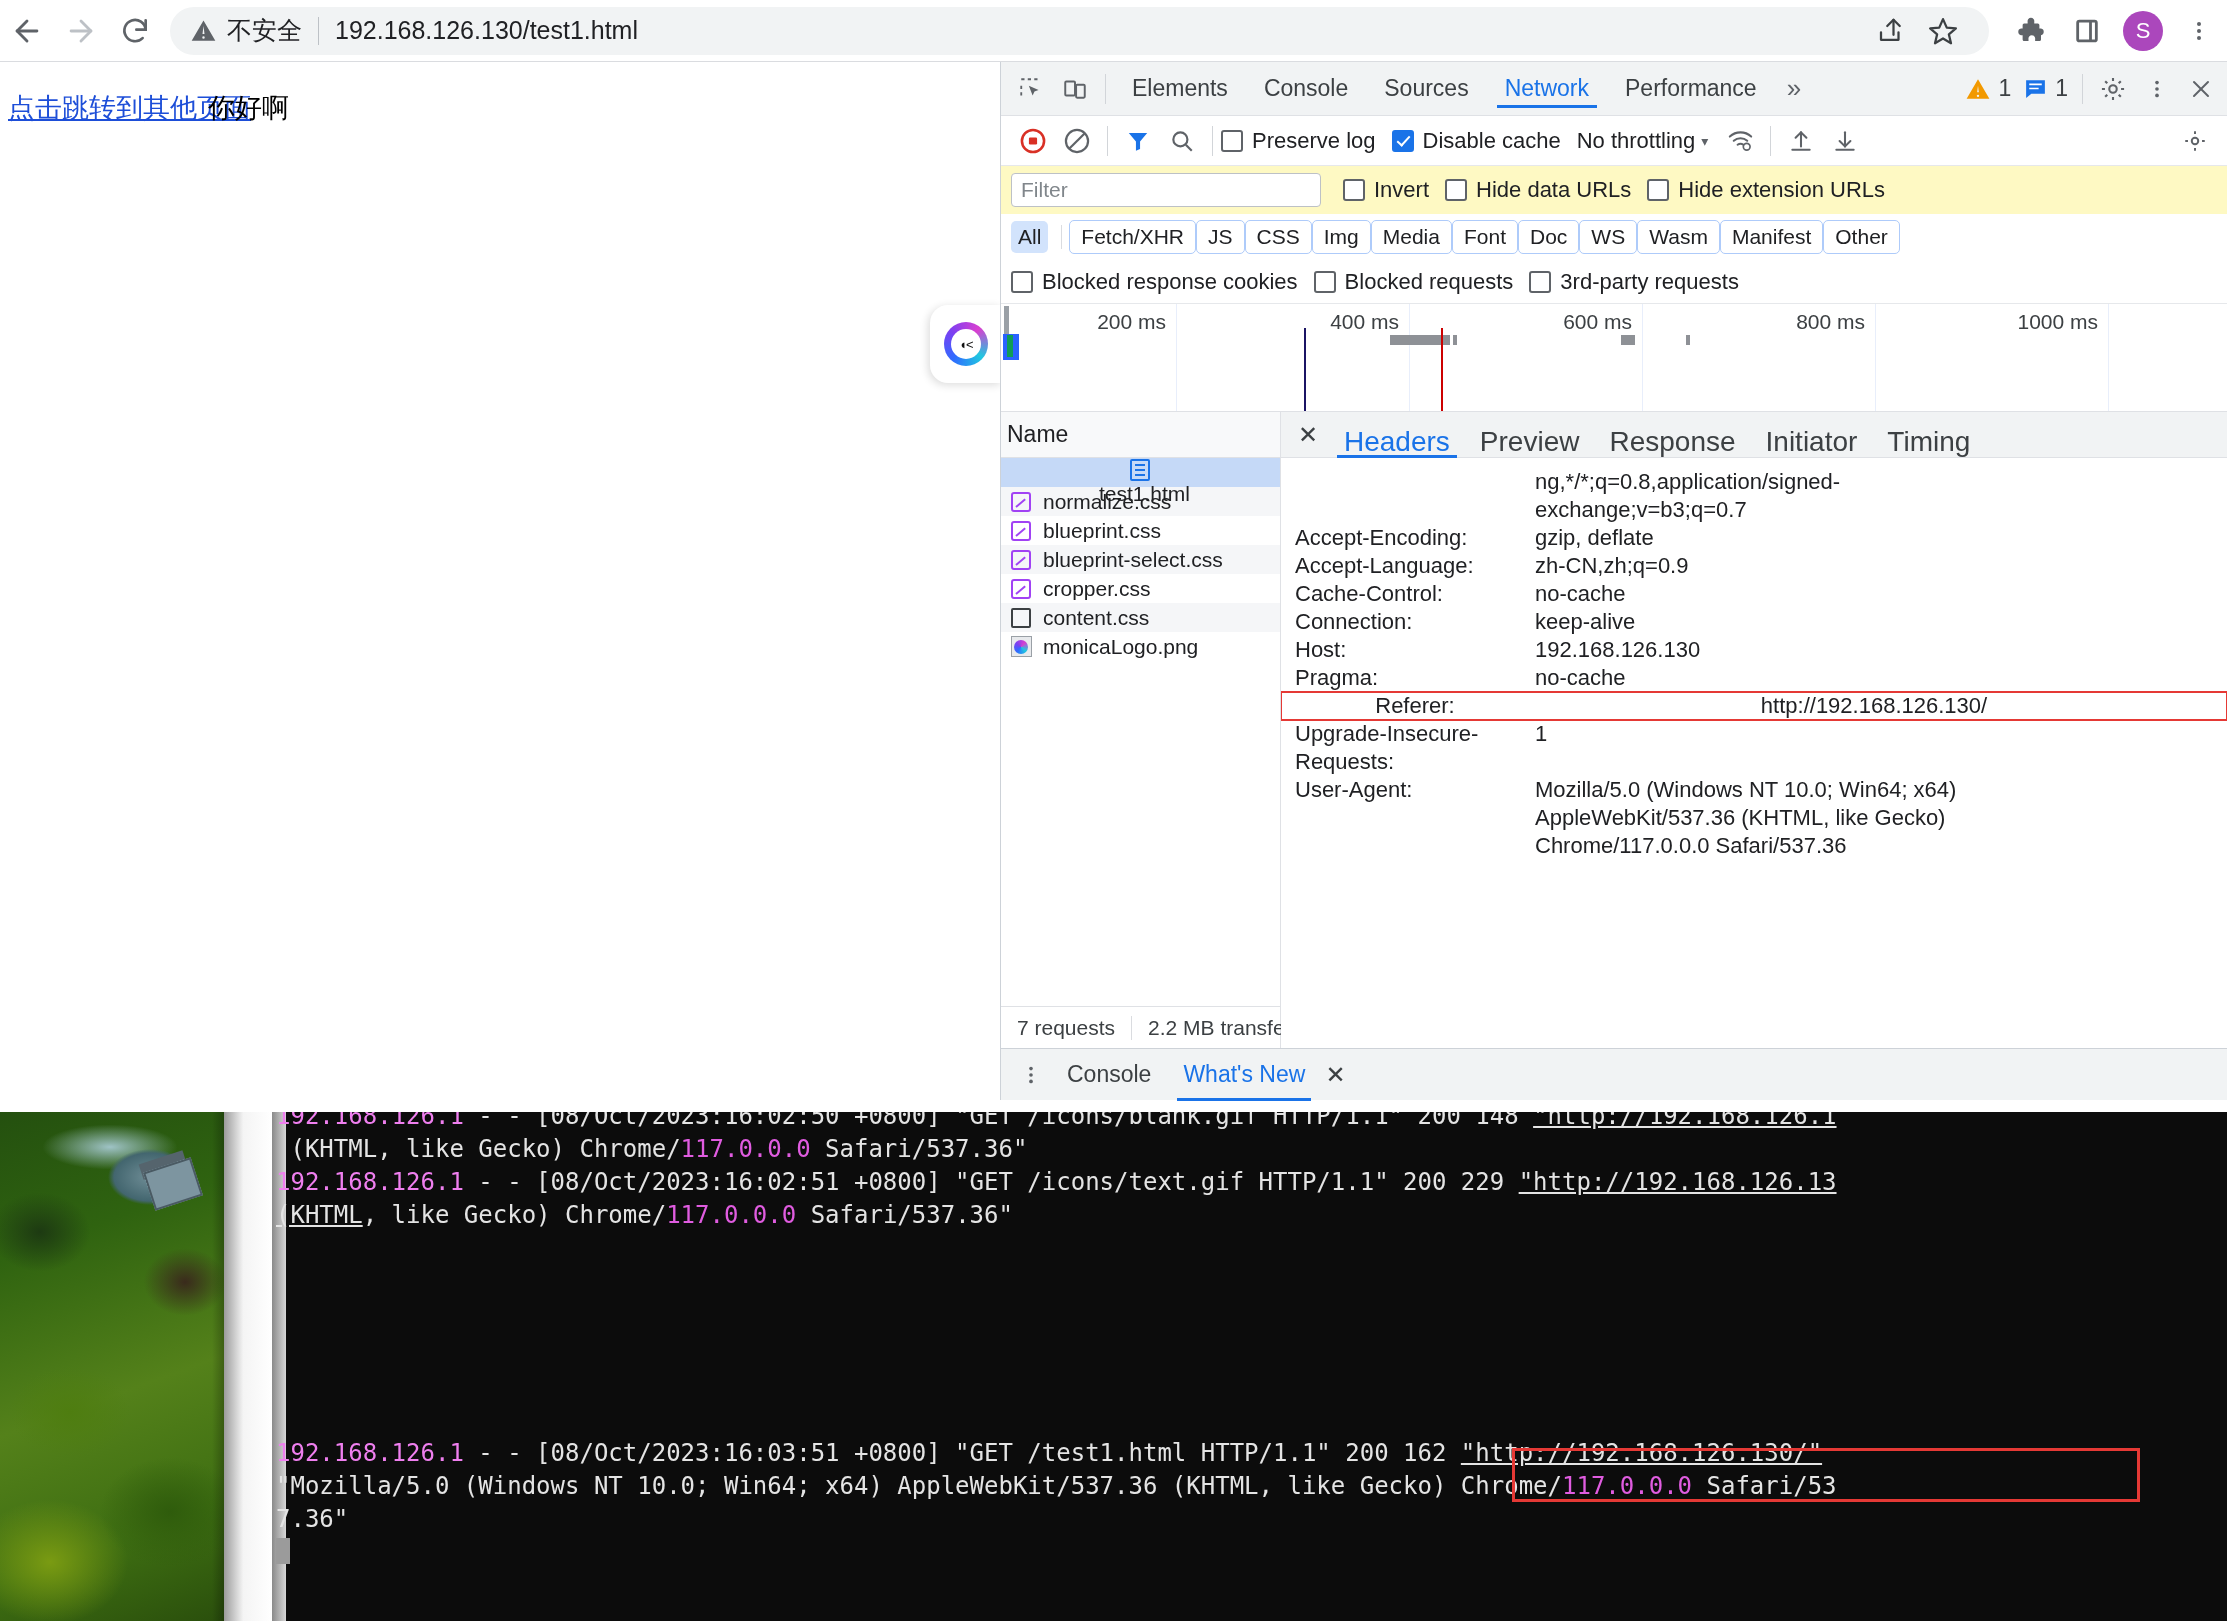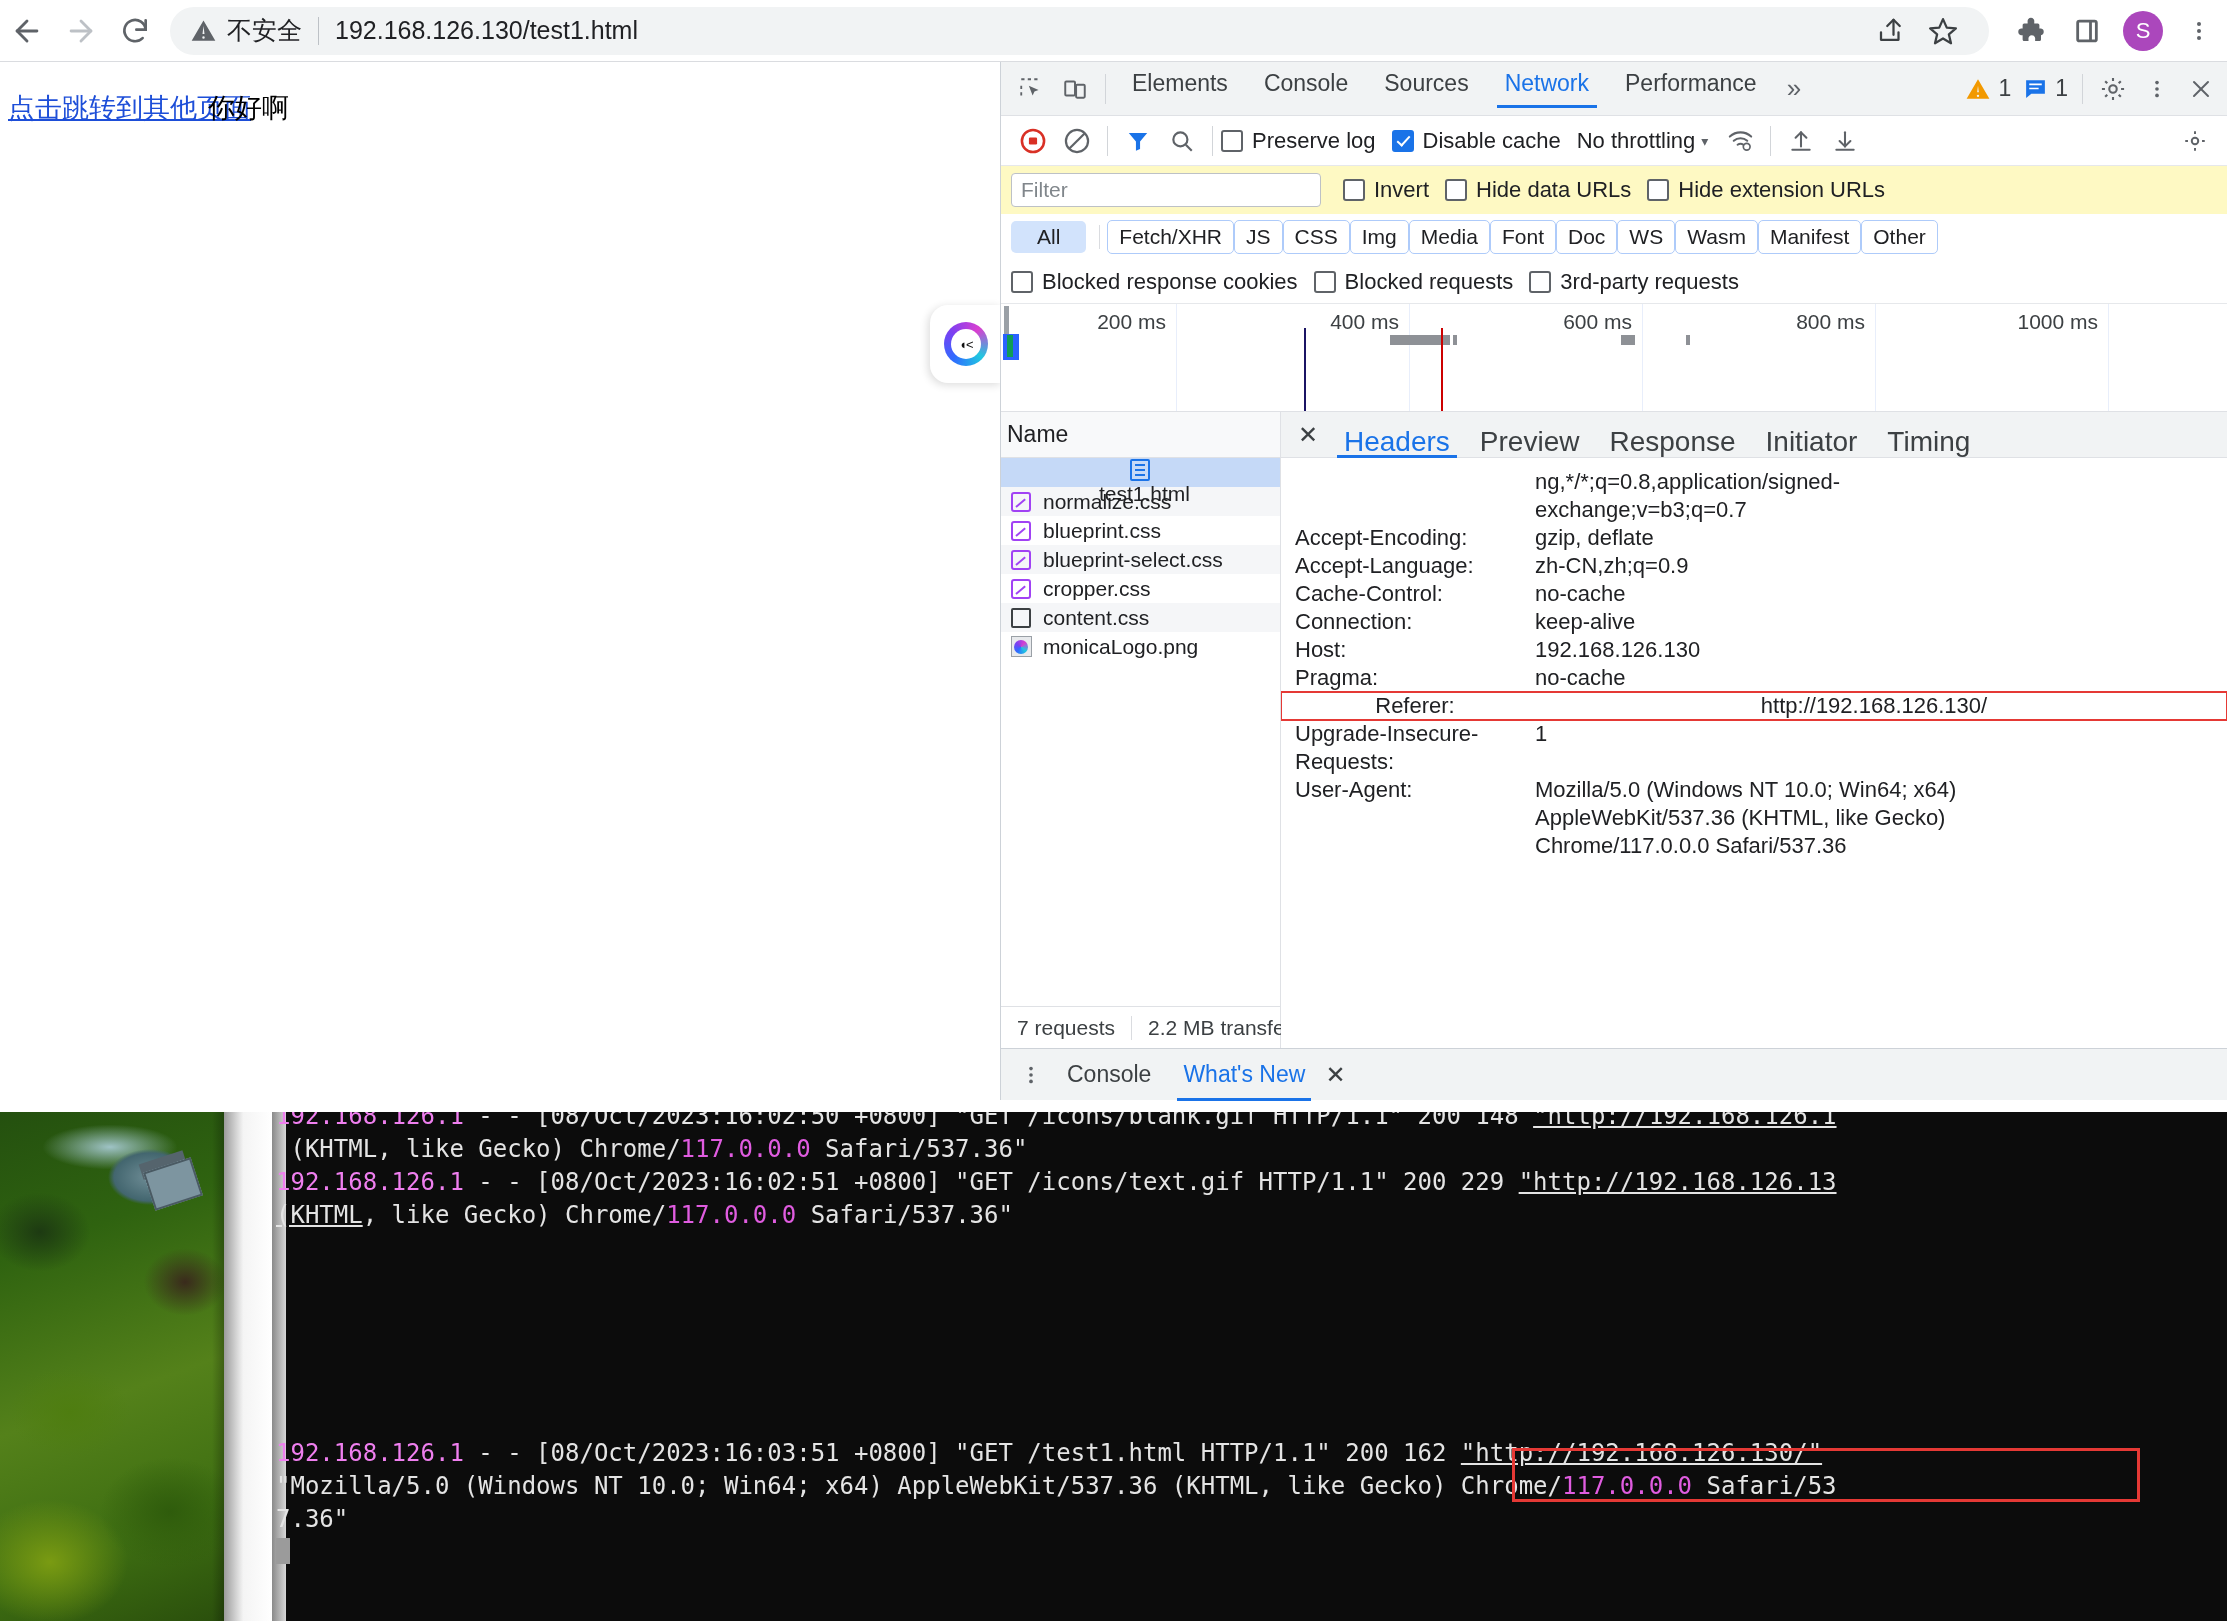--- a/index.html
+++ b/index.html
@@ -84,21 +84,21 @@
   .dt-tabbar {
     height: 54px; background: #f1f3f4; display: flex; align-items: center;
     border-bottom: 1px solid #dfe1e5; flex: none; padding-left: 8px;
   }
   .dt-iconbtn {
     width: 44px; height: 44px; display: flex; align-items: center; justify-content: center;
     color: #5f6368; flex: none;
   }
   .dt-vsep { width: 1px; height: 30px; background: #d2d5d9; margin: 0 8px; flex: none; }
   .dt-tab {
-    padding: 0 18px; height: 38px; display: flex; align-items: flex-start;
+    padding: 0 18px; height: 38px; display: flex; align-items: center;
     font-size: 23px; color: #3c4043; white-space: nowrap; position: relative;
   }
   .dt-tab.active { color: #1a73e8; }
   .dt-tab.active::after {
     content: ""; position: absolute; left: 10px; right: 10px; bottom: 0; height: 3px; background: #1a73e8;
   }
   .dt-more { padding: 0 12px; font-size: 26px; color: #5f6368; display:flex; align-items:center;}
   .dt-right { margin-left: auto; display: flex; align-items: center; padding-right: 4px; }
   .warn-count, .msg-count { display: flex; align-items: center; font-size: 23px; color: #3c4043; margin: 0 6px; }
   .warn-count span, .msg-count span { margin-left: 7px; }
@@ -127,21 +127,21 @@
     height: 48px; display: flex; align-items: center; padding: 0 10px; flex: none; background:#fef9c3;
   }
   .filter-input {
     width: 310px; height: 34px; border: 1px solid #bdc1c6; border-radius: 4px;
     font-size: 21px; color: #80868b; padding: 0 9px; display: flex; align-items: center;
     background: #fff; margin-right: 22px;
   }
   .dt-typebar { height: 46px; display: flex; align-items: center; padding: 0 10px; flex: none; background:#fff; }
   .type-all {
     font-size: 21px; color: #202124; background: #d2e3fc; border-radius: 5px;
-    padding: 4px 26px; margin-right: 6px;
+    padding: 4px 7px; margin-right: 6px;
   }
   .type-divider { width: 1px; height: 24px; background: #dadce0; margin: 0 7px; }
   .type-chip {
     font-size: 21px; color: #202124; border: 1px solid #aecbfa; border-radius: 5px;
     padding: 4px 11px; white-space: nowrap;
   }
   .dt-blockedbar { height: 44px; display: flex; align-items: center; padding: 0 10px; flex: none;
     border-bottom: 1px solid #e6e8eb; background:#fff; }
 
   

